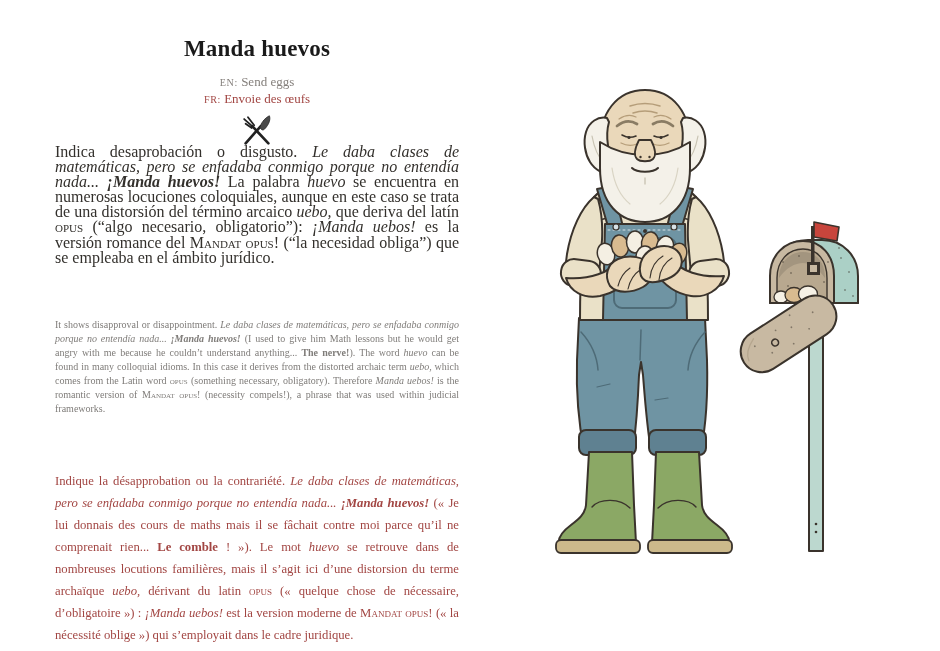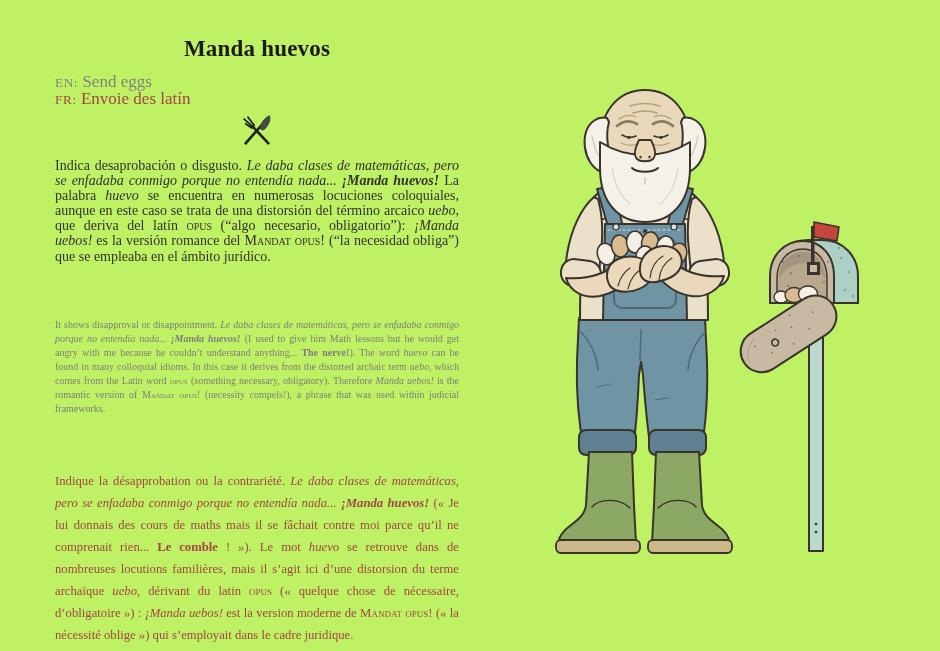--- a/index.html
+++ b/index.html
@@ -1,57 +1,57 @@
 <!DOCTYPE html>
 <html lang="es"><head>
 <meta charset="utf-8">
 <style>
   * { margin:0; padding:0; box-sizing:border-box; }
   html,body { background:#e8e8e8; }
   .page {
-    position:relative; width:940px; height:651px; background:#bef264;
+    position:relative; width:940px; height:651px; background:#ffffff;
     font-family:"Liberation Serif", serif; overflow:hidden; margin:0 auto;padding-left:29px;
   }
   .text-col { position:absolute; left:55px; top:0; width:404px; }
   .title {
     position:absolute; left:0; top:36px; width:100%;
     text-align:center; font-size:23px; font-weight:bold; color:#1a1a1a;
     letter-spacing:0.2px;
   }
-  .trans-line { position:absolute; width:100%; text-align:left; font-size:17px; line-height:16px; }
+  .trans-line { position:absolute; width:100%; text-align:center; font-size:13px; line-height:16px; }
   .trans-en { top:74px; color:#847f7b; }
   .trans-fr { top:91px; color:#a24643; }
   .lang-label { font-size:0.78em; letter-spacing:0.6px; }
   .divider-icon { position:absolute; top:111px; left:0; width:100%; text-align:center; }
   .para {
     position:absolute; width:404px; text-align:justify;
     hyphens:auto; -webkit-hyphens:auto;
   }
-  .para-es { top:158px; font-size:14px; line-height:15.1px; }
+  .para-es { top:144px; font-size:16px; line-height:15.1px; }
   .para-en { top:318px; font-size:10px; line-height:14px; }
   .para-fr { top:470px; font-size:12.7px; line-height:22px; }
   .seg-i  { font-style:italic; }
   .seg-b  { font-weight:bold; }
   .seg-bi { font-style:italic; font-weight:bold; }
   .seg-sc { font-variant:small-caps; }
   .illus { position:absolute; left:555px; top:80px; width:340px; height:480px; }
 </style>
 </head>
 <body>
 
 <div class="page">
 
   <div class="text-col">
     <h1 class="title">Manda huevos</h1>
 
     <div class="trans-line trans-en" style="color: rgb(132, 127, 123);">
       <span class="lang-label">EN:</span><span> Send eggs</span>
     </div>
     <div class="trans-line trans-fr" style="color: rgb(162, 70, 67);">
-      <span class="lang-label">FR:</span><span> Envoie des latín</span>
+      <span class="lang-label">FR:</span><span> Envoie des œufs</span>
     </div>
 
     <div class="divider-icon">
       <svg width="38" height="38" viewBox="0 0 40 40" aria-hidden="true">
 
         <line x1="8" y1="34" x2="24" y2="16" stroke="#222222" stroke-width="2.8" stroke-linecap="round"></line>
         <path d="M23,17 C25,11 29,7 33,5 C34.5,8 33,14 28,19 C26,21 24,19.5 23,17 Z" fill="#4a4a4a" stroke="#222222" stroke-width="0.8"></path>
 
         <line x1="32" y1="34" x2="15" y2="16" stroke="#222222" stroke-width="2.8" stroke-linecap="round"></line>
         <path d="M15.5,16.5 L6.5,8.5 M14.5,18 L8,13.5 M17,15 L10.5,6.5" stroke="#222222" stroke-width="1.9" stroke-linecap="round" fill="none"></path>

